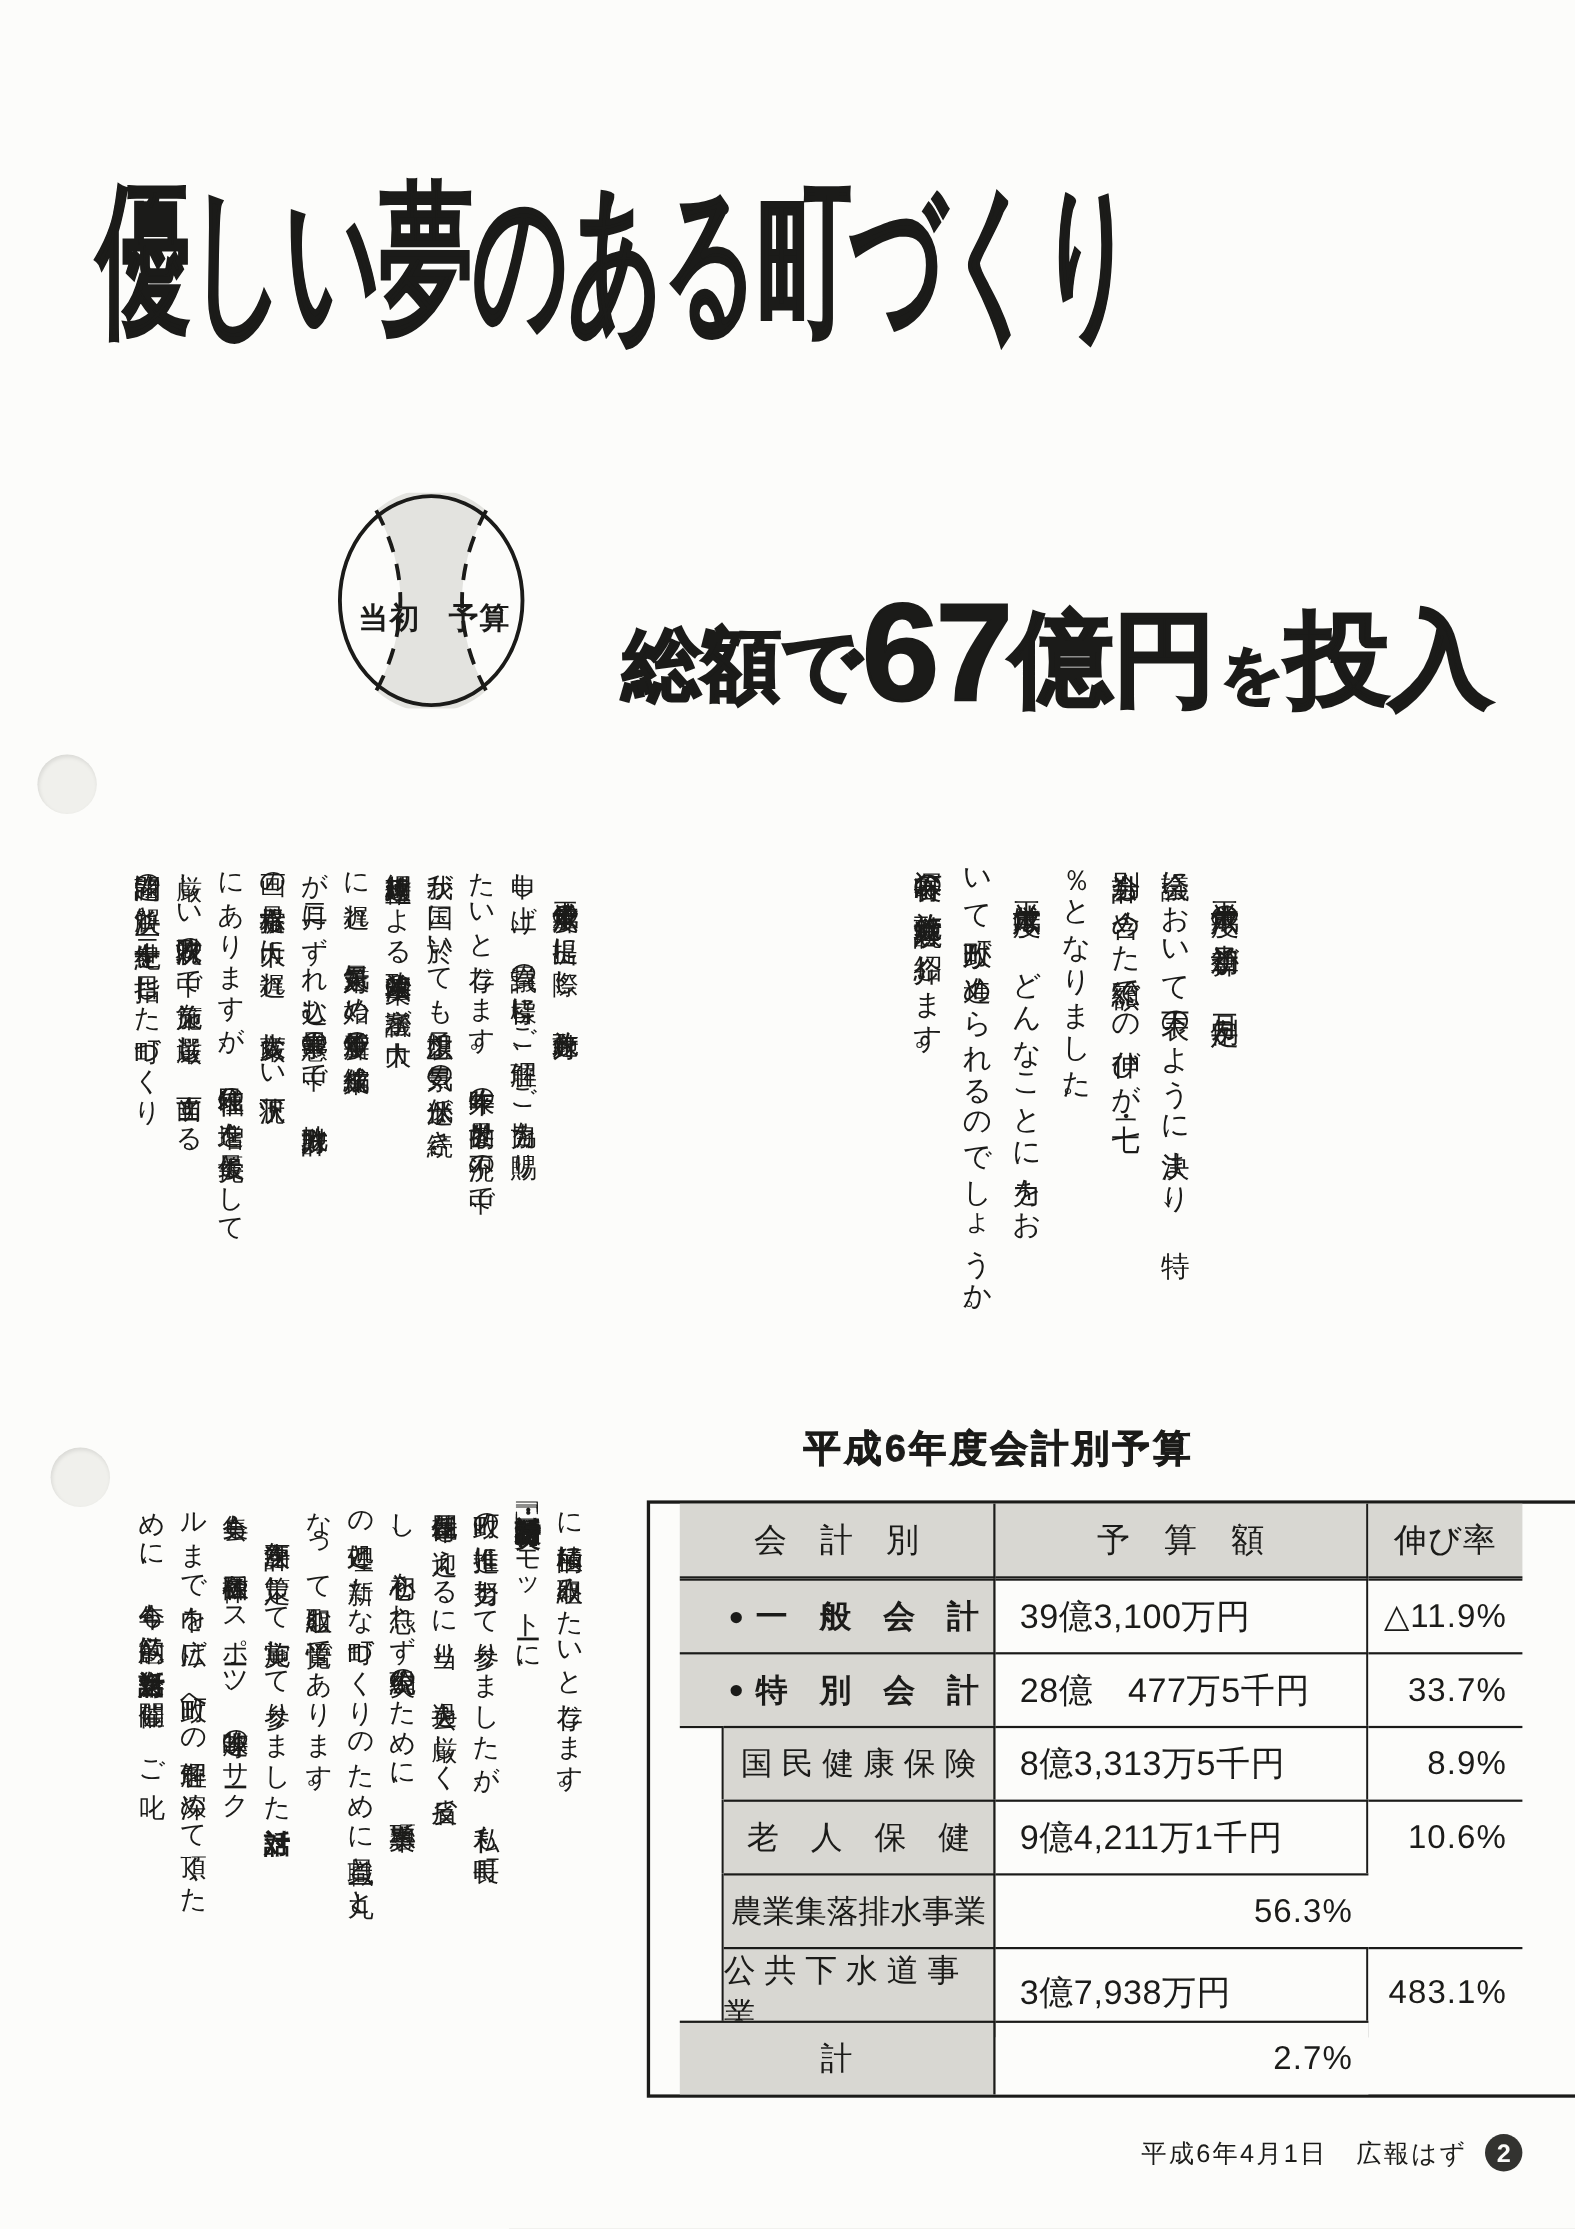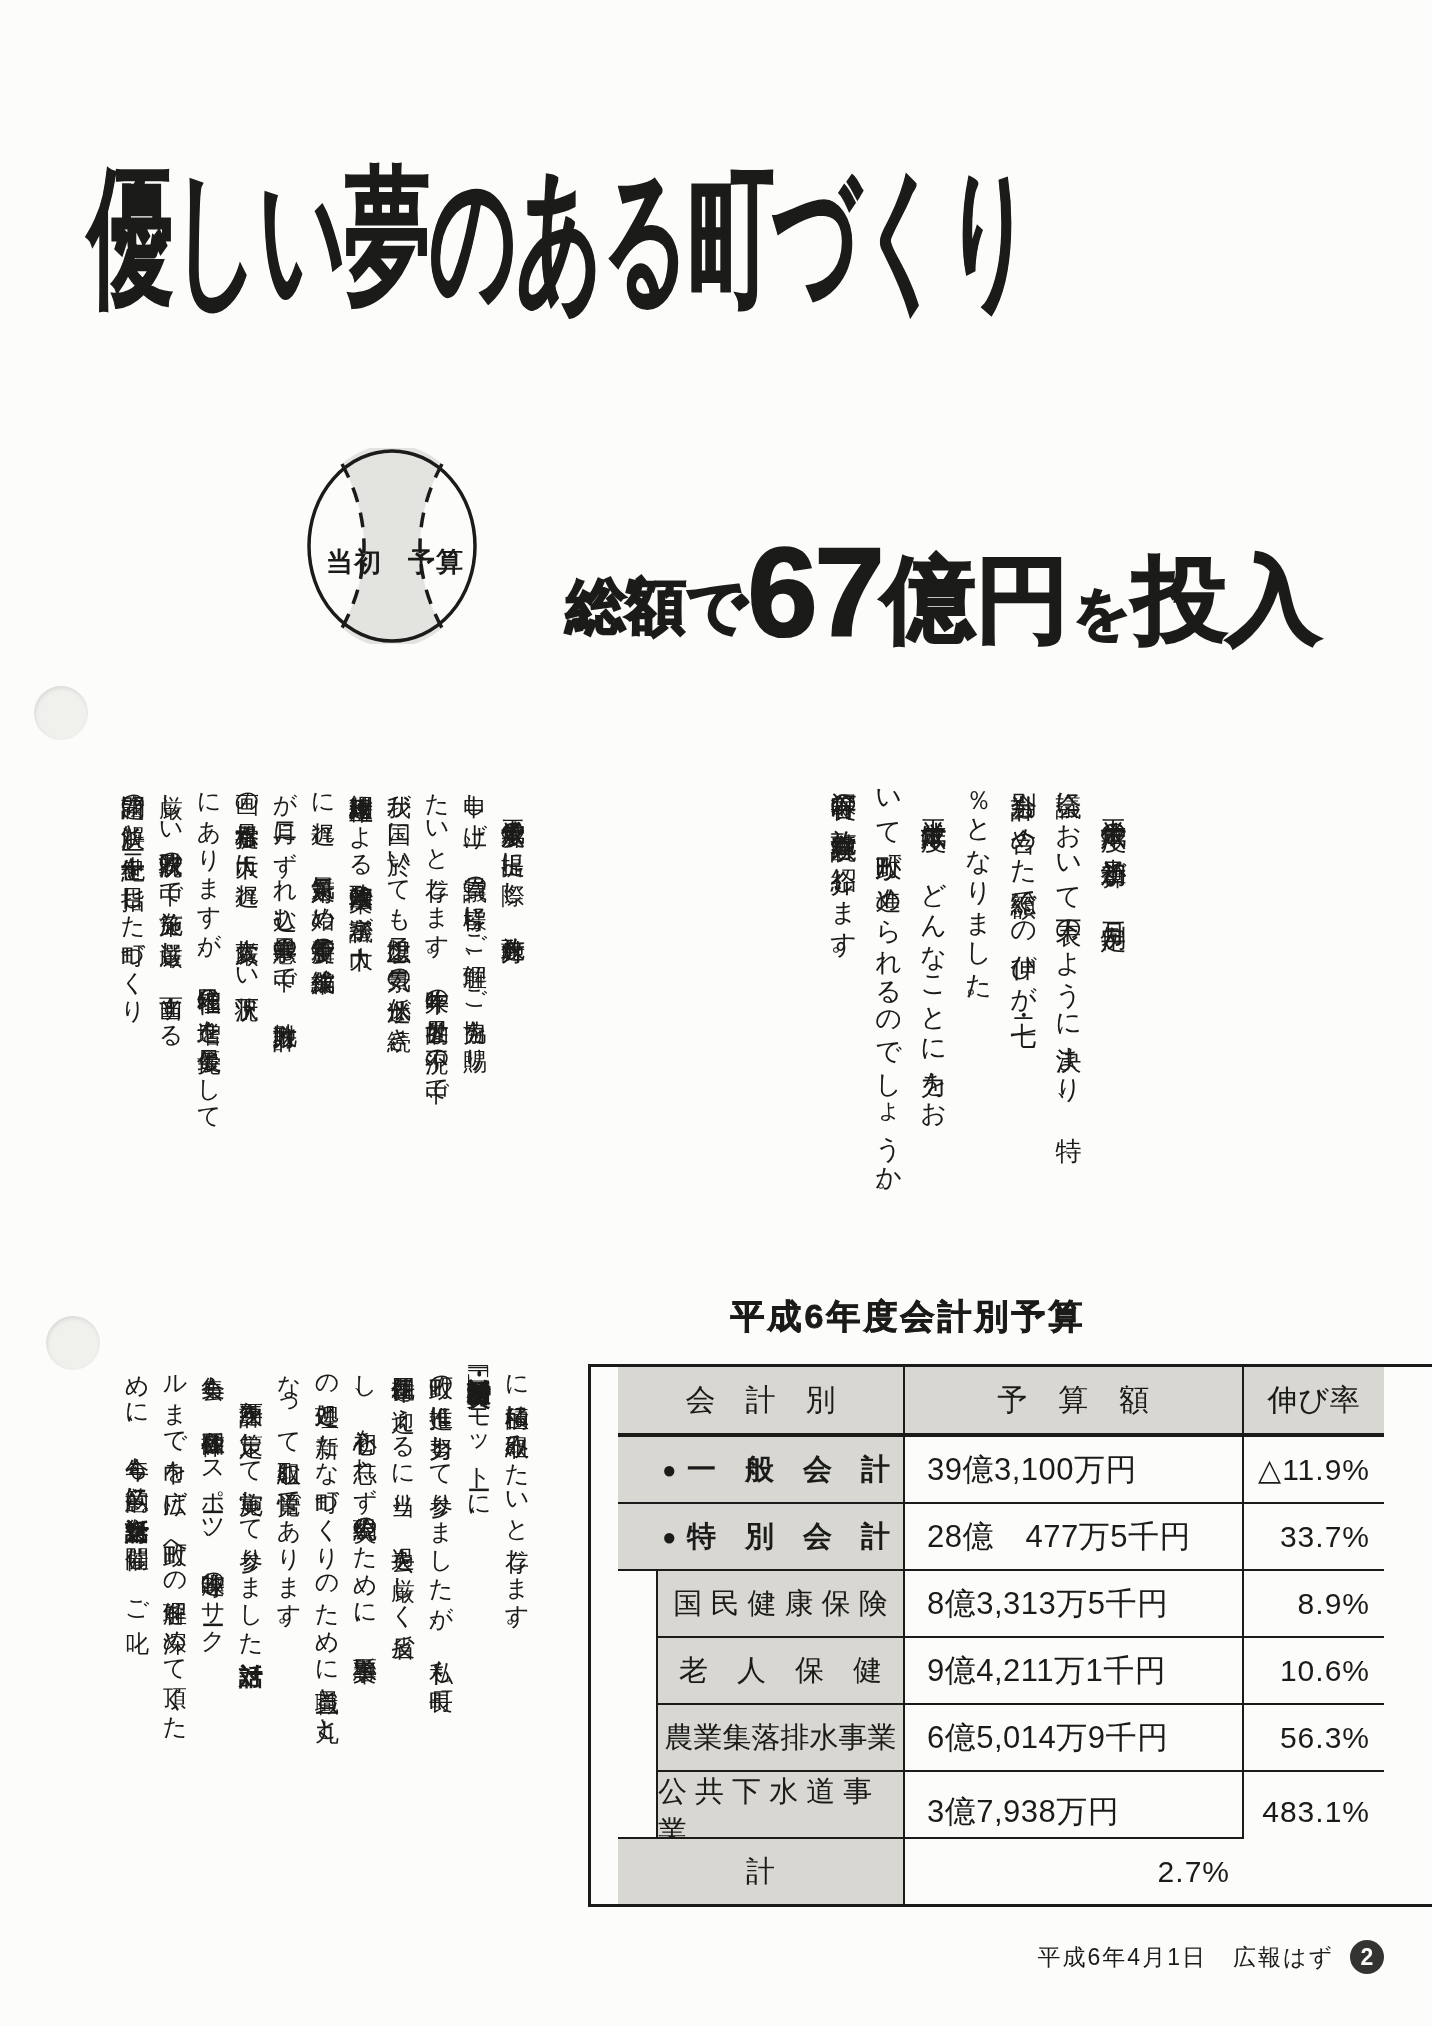--- a/index.html
+++ b/index.html
@@ -39,21 +39,21 @@
   .ball .bleft{left:20px;font-family:Liberation Mono, monospace;}
   .ball .bright{right:14px;}
 
   
   .headline{
     position:absolute;left:566px;top:534px;height:110px;
     display:flex;align-items:flex-end;
     font-weight:900;-webkit-text-stroke:2.2px var(--ink);
     white-space:nowrap;
   }
-  .headline .h-sm{font-size:60px;line-height:1;margin-bottom:3px;font-family:Liberation Mono, monospace;}
+  .headline .h-sm{font-size:72px;line-height:1;margin-bottom:3px;}
   .headline .h-num{font-size:126px;line-height:0.82;letter-spacing:-3px;text-align:center;}
   .headline .h-lg{font-size:94px;line-height:0.95;}
   .headline .h-prt{font-size:56px;line-height:1;margin:0 2px 3px 4px;}
 
   
   .vblock{
     position:absolute;
     writing-mode:vertical-rl;
     white-space:nowrap;
   }
@@ -295,23 +295,20 @@
             <span>10.6%</span>
           </div>
         </div>
       
         <div class="trow indent">
           <div class="cell strip"></div>
           <div class="cell cell-label">
 
             <span class="label-text">農業集落排水事業</span>
           </div>
-          <div class="cell cell-amount">
-            <span>6億5,014万9千円</span>
-          </div>
           <div class="cell cell-growth">
             <span>56.3%</span>
           </div>
         </div>
       
         <div class="trow indent">
           <div class="cell strip"></div>
           <div class="cell cell-label">
 
             <span class="label-text">公 共 下 水 道 事 業</span>

